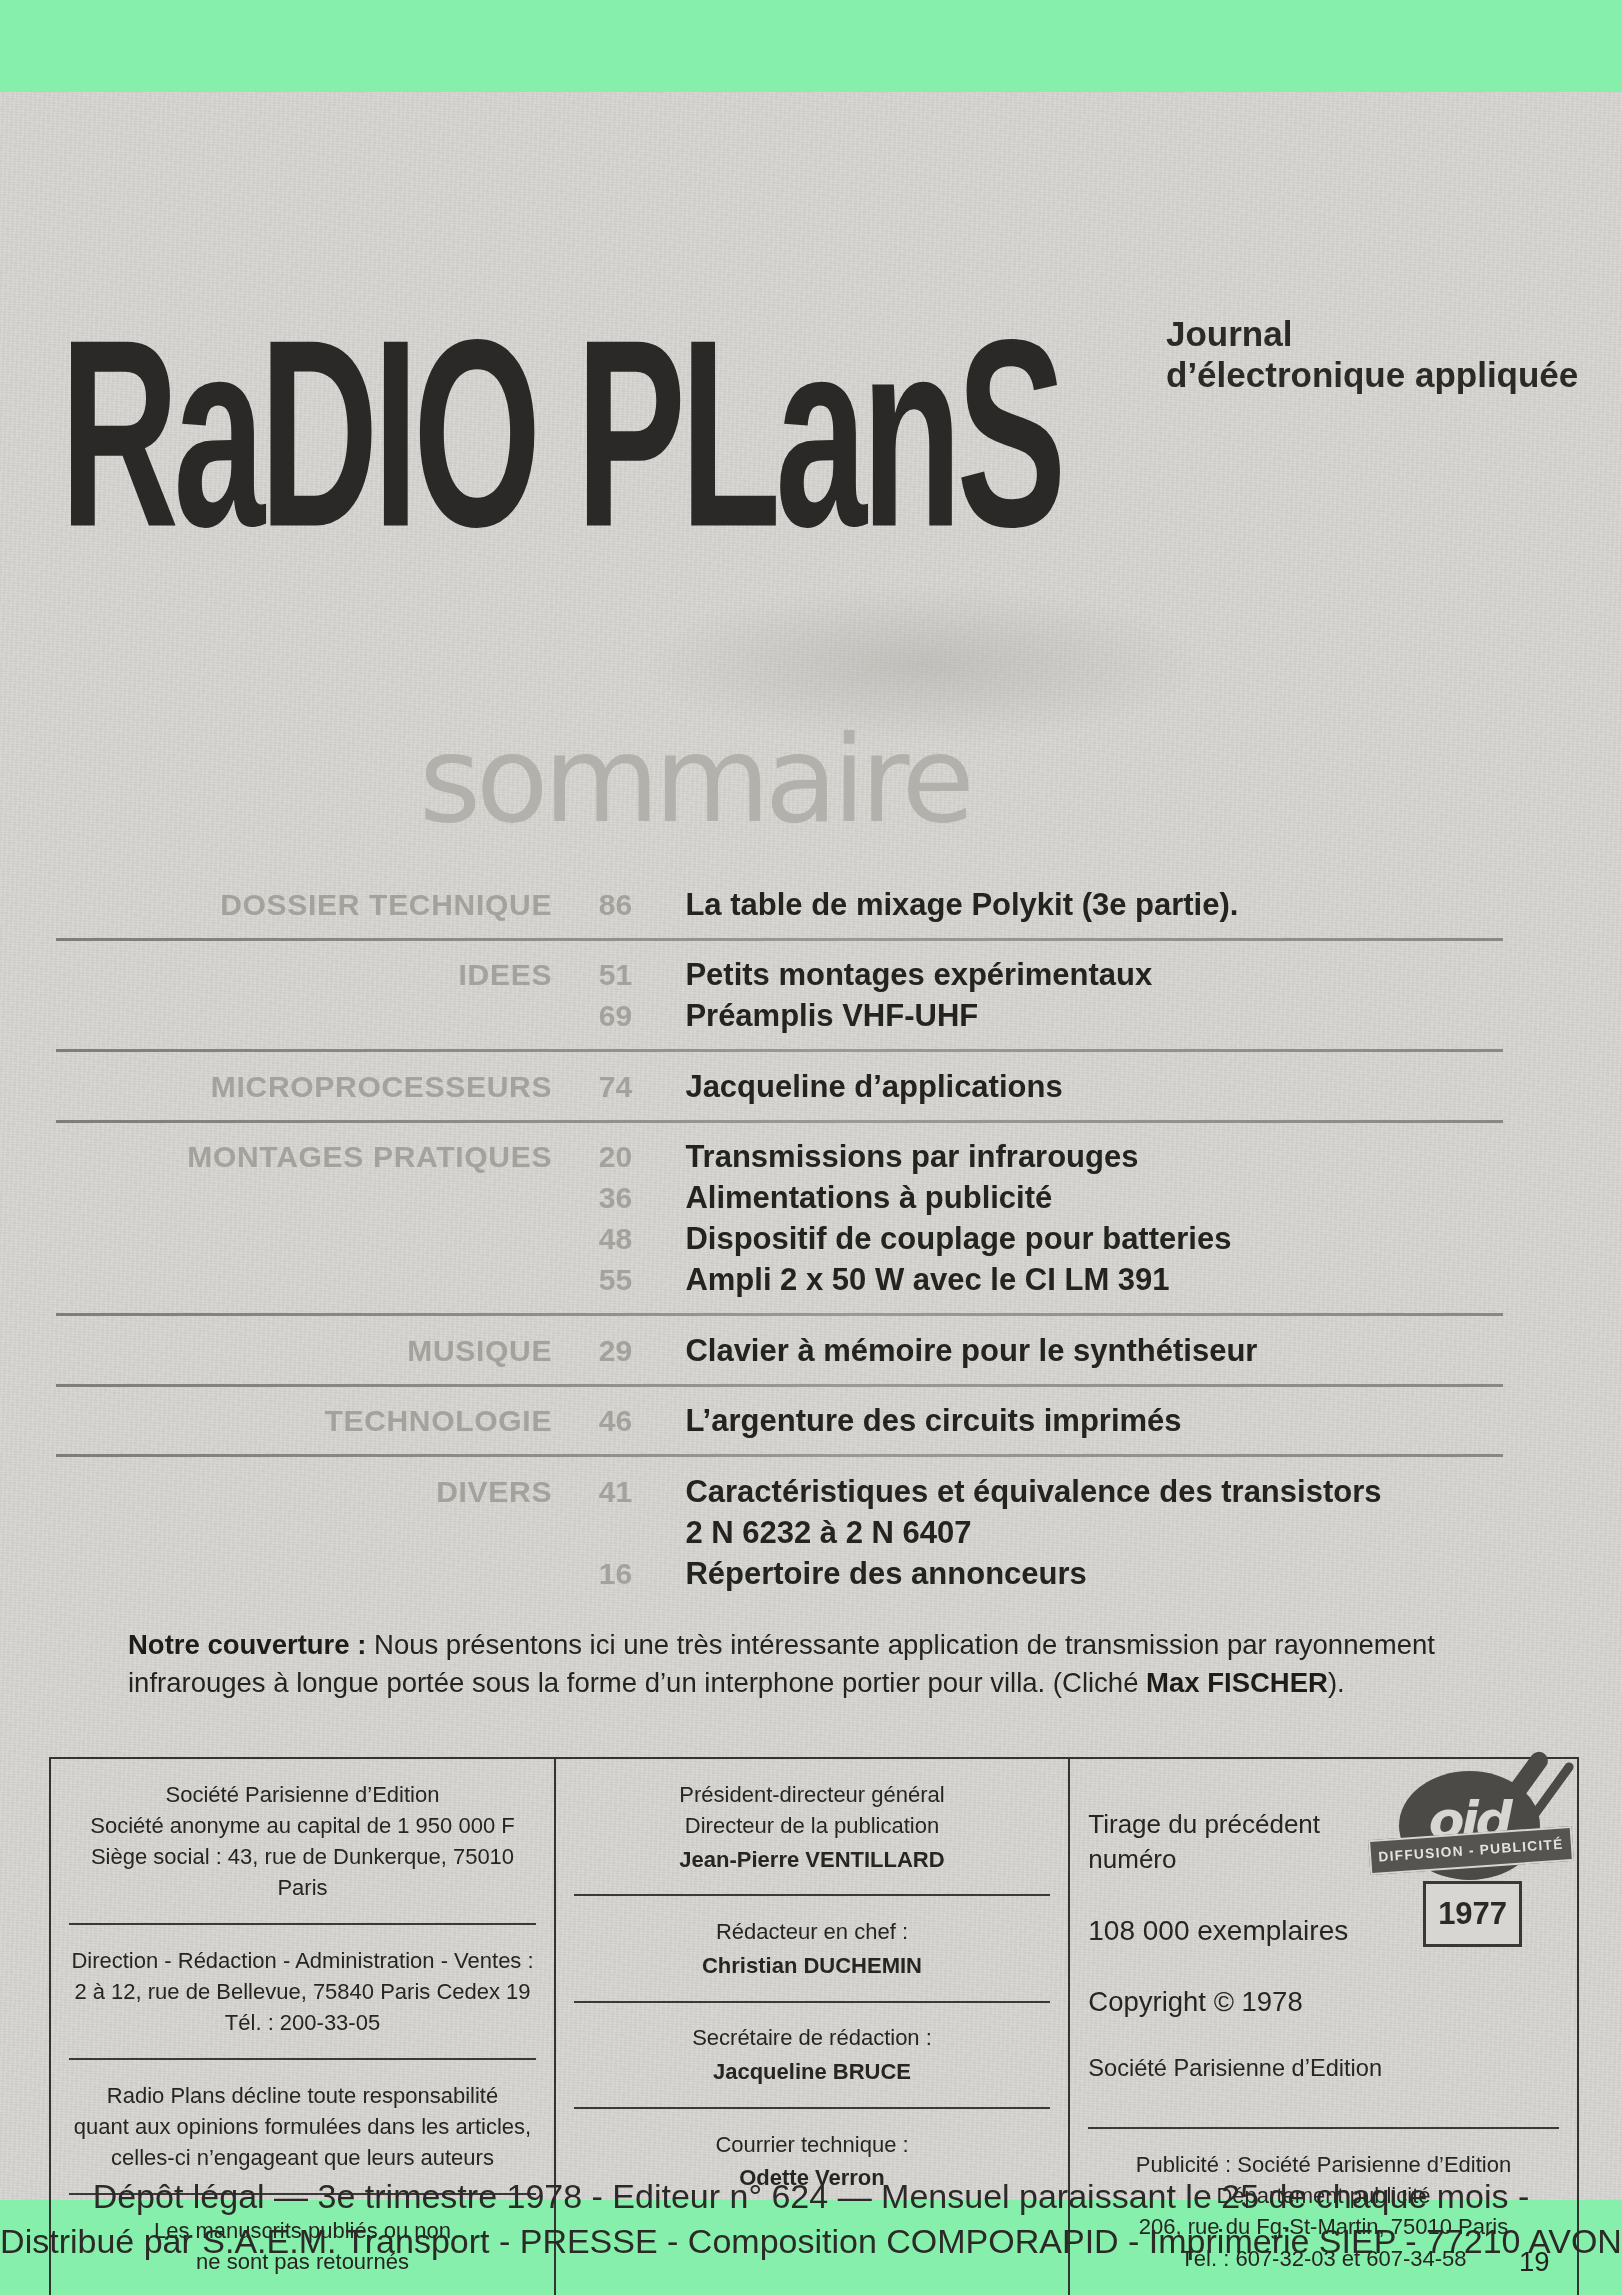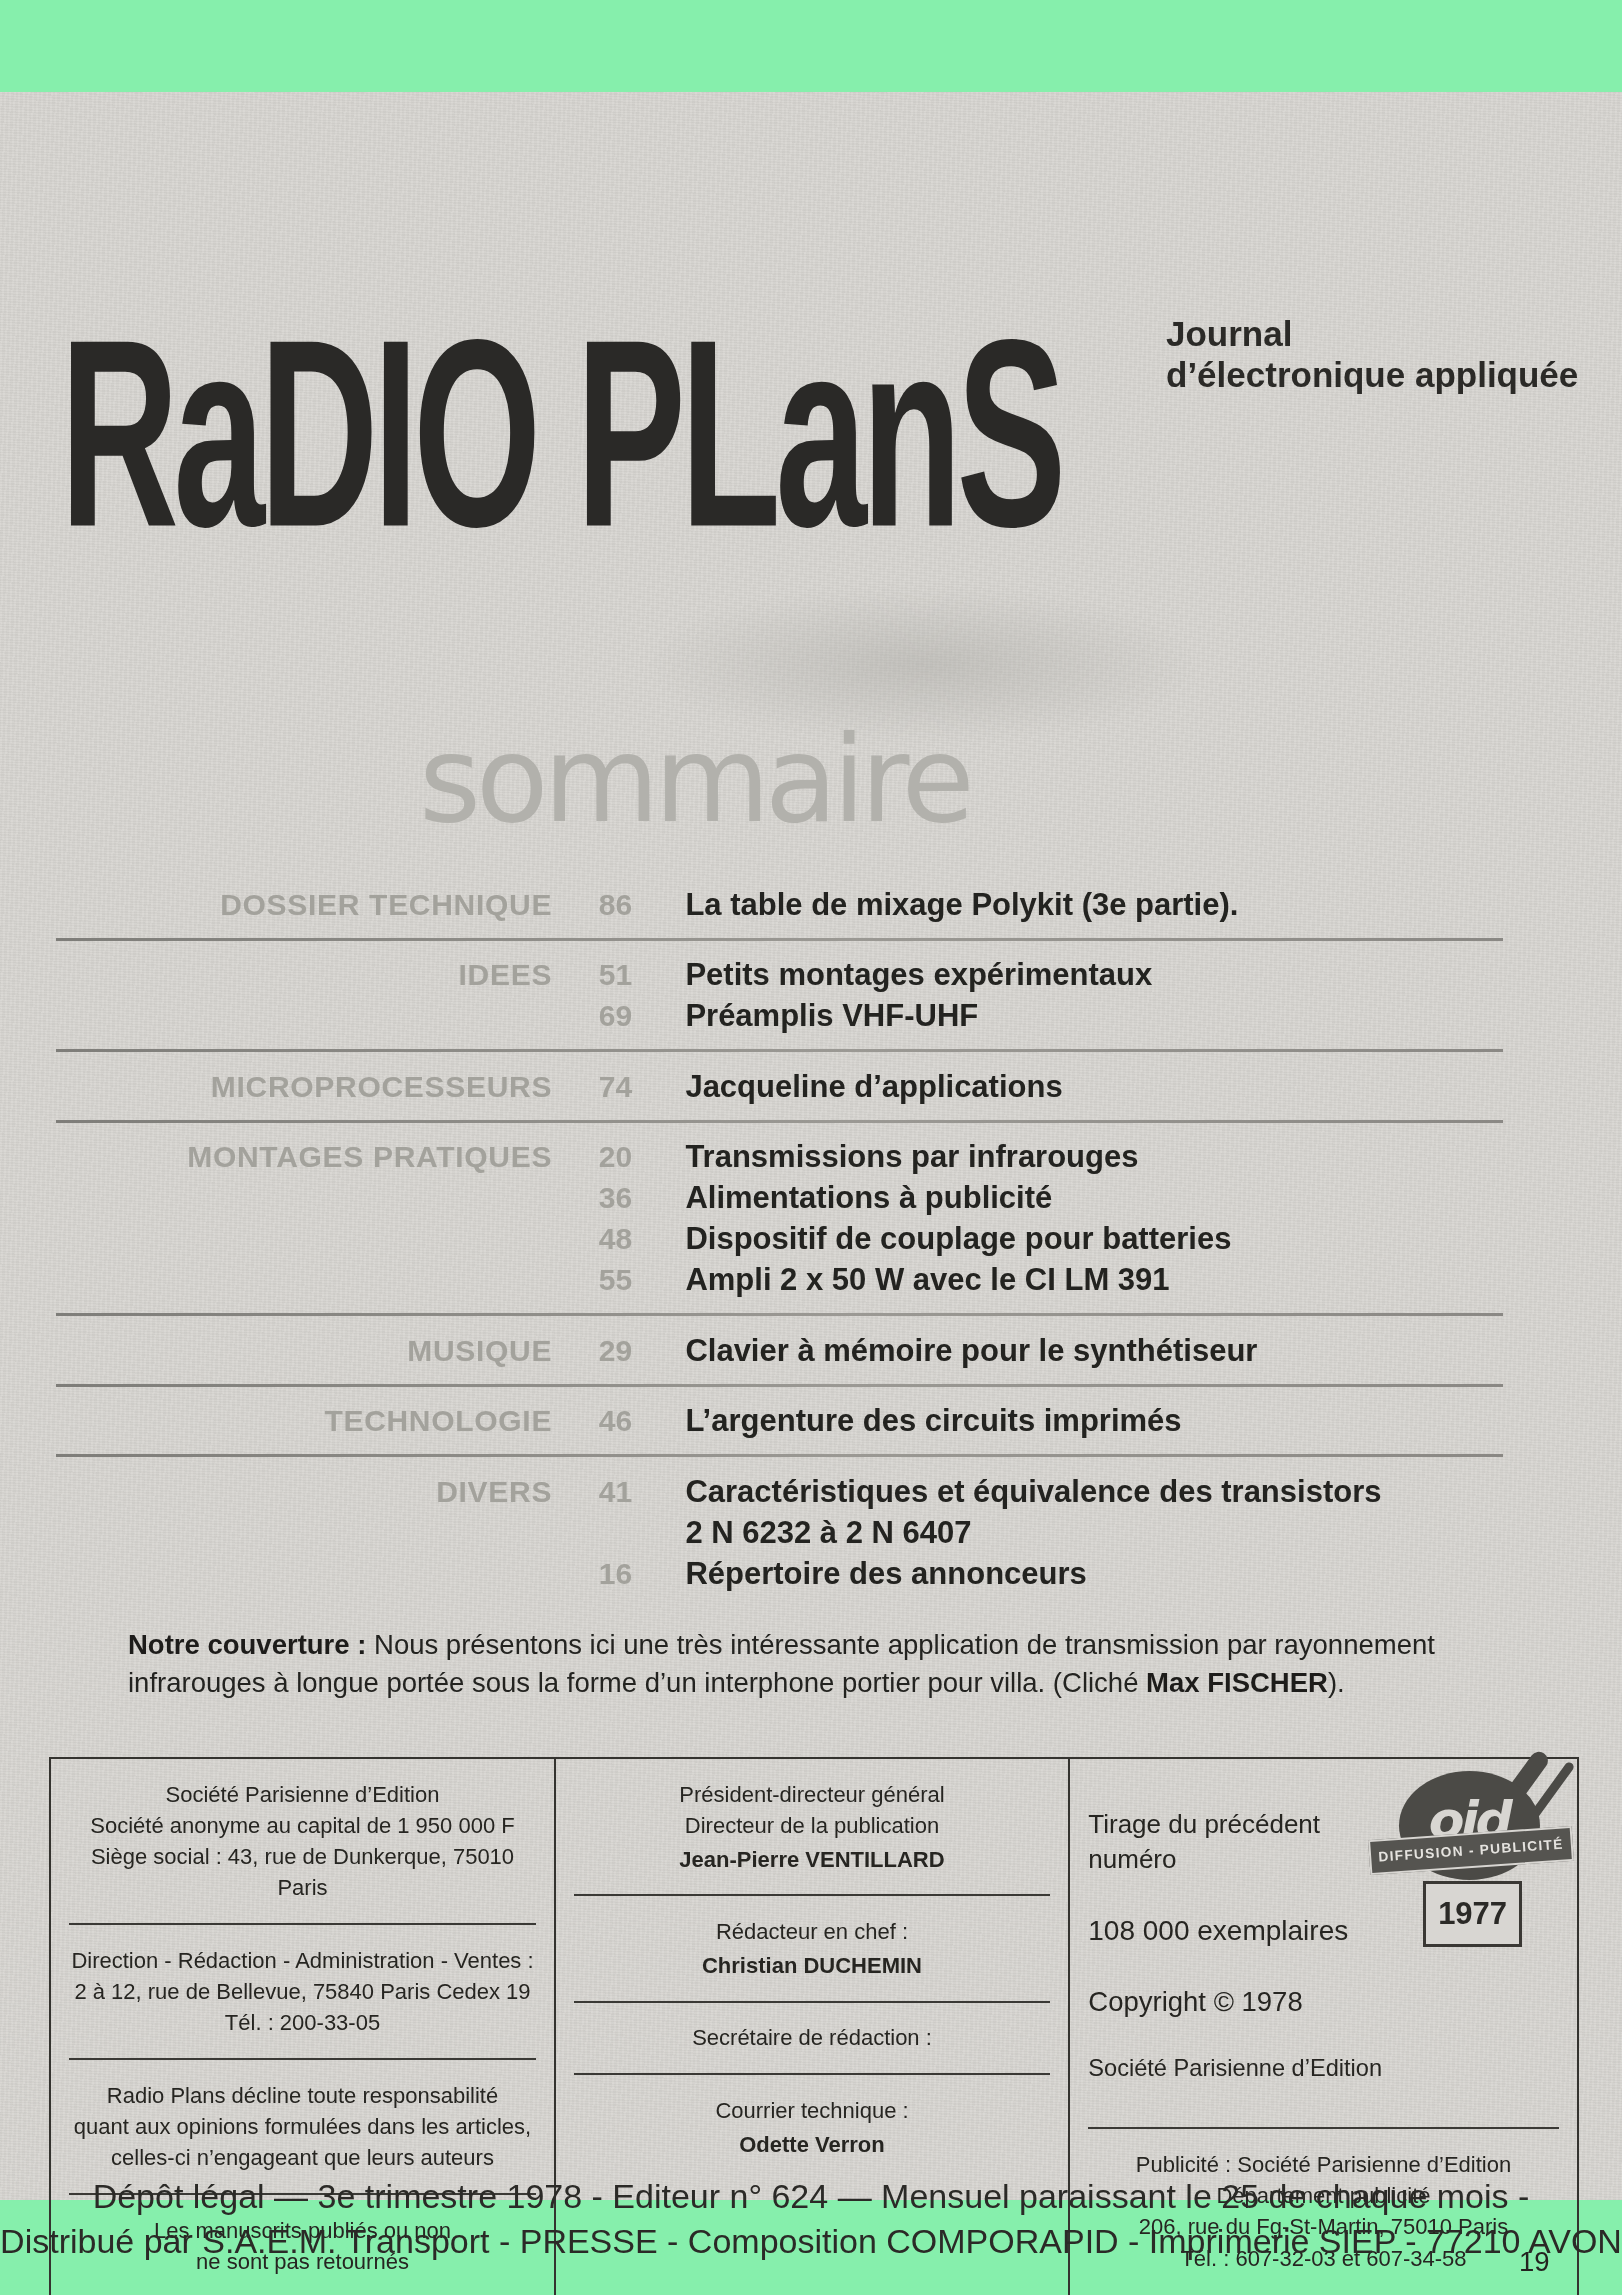--- a/index.html
+++ b/index.html
@@ -156,21 +156,21 @@
           <div class="rule"></div>
           <div class="sec">Les manuscrits publiés ou non
 ne sont pas retournés</div>
         </div>
       <div class="col col-mid" id="info-mid">
           <div class="sec"><div class="mid-role" style="white-space: pre-line;">Président-directeur général
 Directeur de la publication</div><div class="mid-name">Jean-Pierre VENTILLARD</div></div>
           <div class="rule"></div>
           <div class="sec"><div class="mid-role" style="white-space: pre-line;">Rédacteur en chef :</div><div class="mid-name">Christian DUCHEMIN</div></div>
           <div class="rule"></div>
-          <div class="sec"><div class="mid-role" style="white-space: pre-line;">Secrétaire de rédaction :</div></div>
+          <div class="sec"><div class="mid-role" style="white-space: pre-line;">Secrétaire de rédaction :</div><div class="mid-name">Jacqueline BRUCE</div></div>
           <div class="rule"></div>
           <div class="sec"><div class="mid-role" style="white-space: pre-line;">Courrier technique :</div><div class="mid-name">Odette Verron</div></div>
         </div>
       <div class="col col-right">
         <div class="sec sec-tirage">
           <div class="t1">Tirage du précédent numéro</div>
           <div class="t2">108 000 exemplaires</div>
           <div class="t3">Copyright © 1978</div>
           <div class="t4">Société Parisienne d’Edition</div>
         </div>

